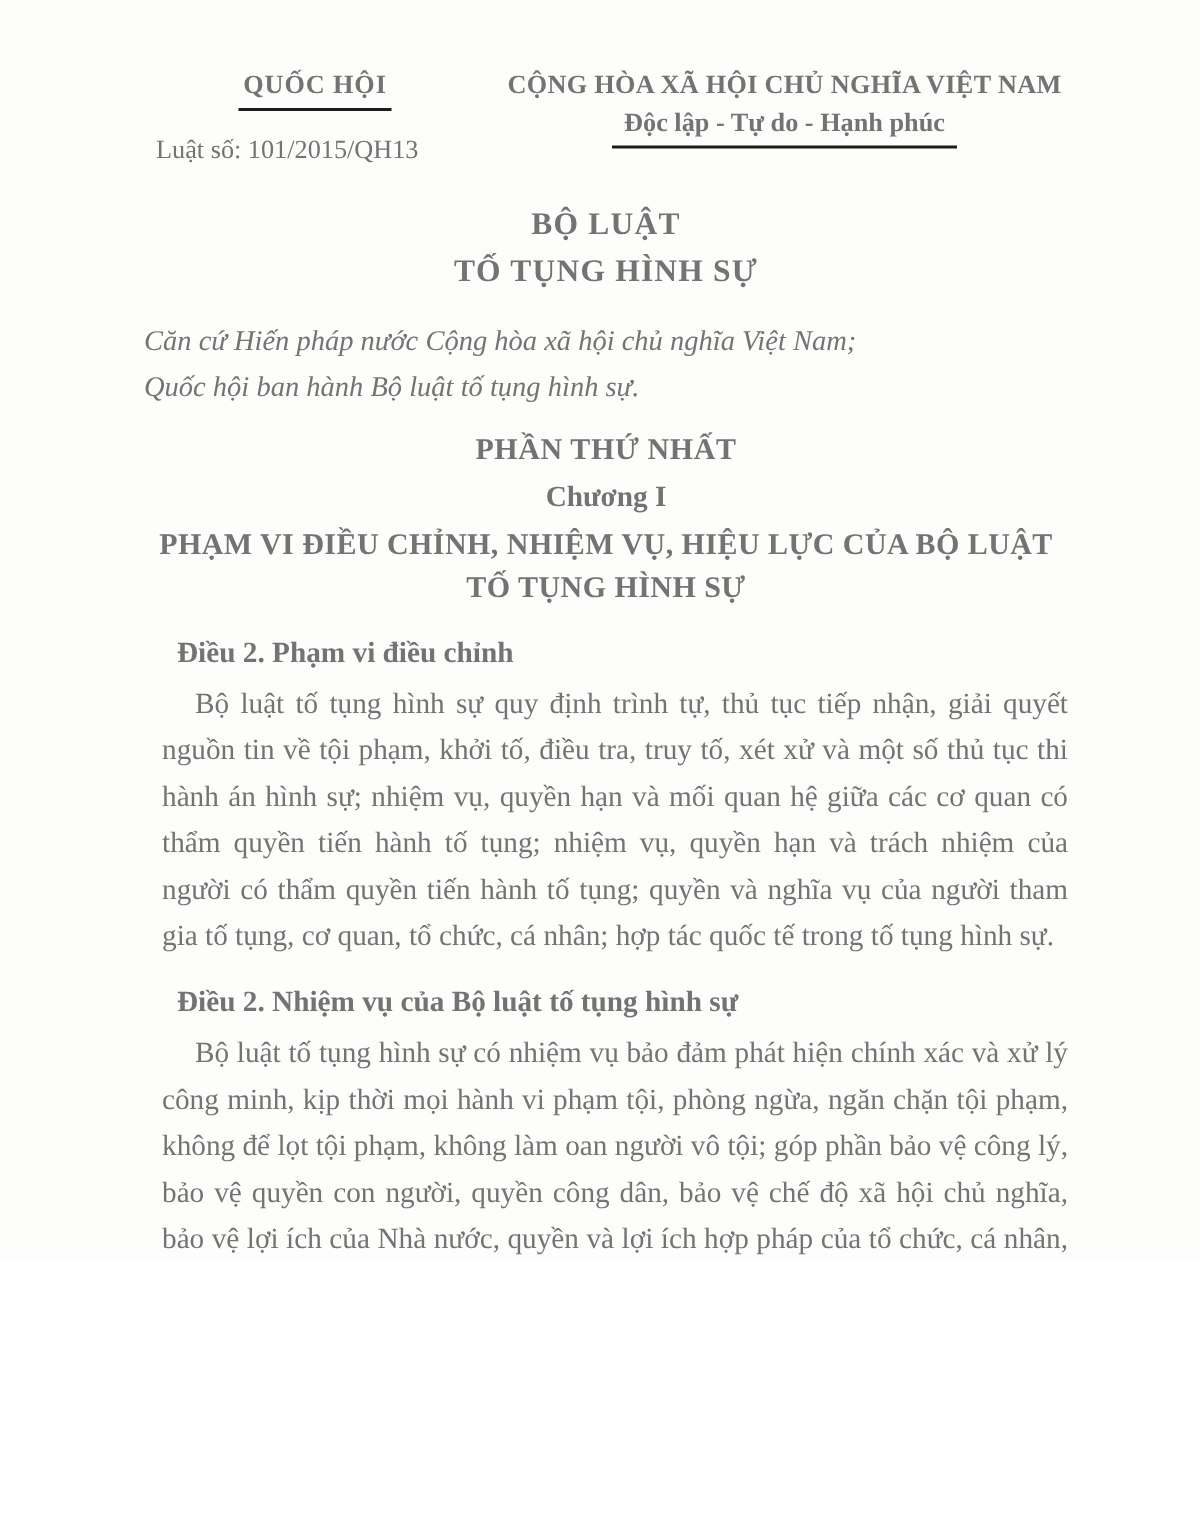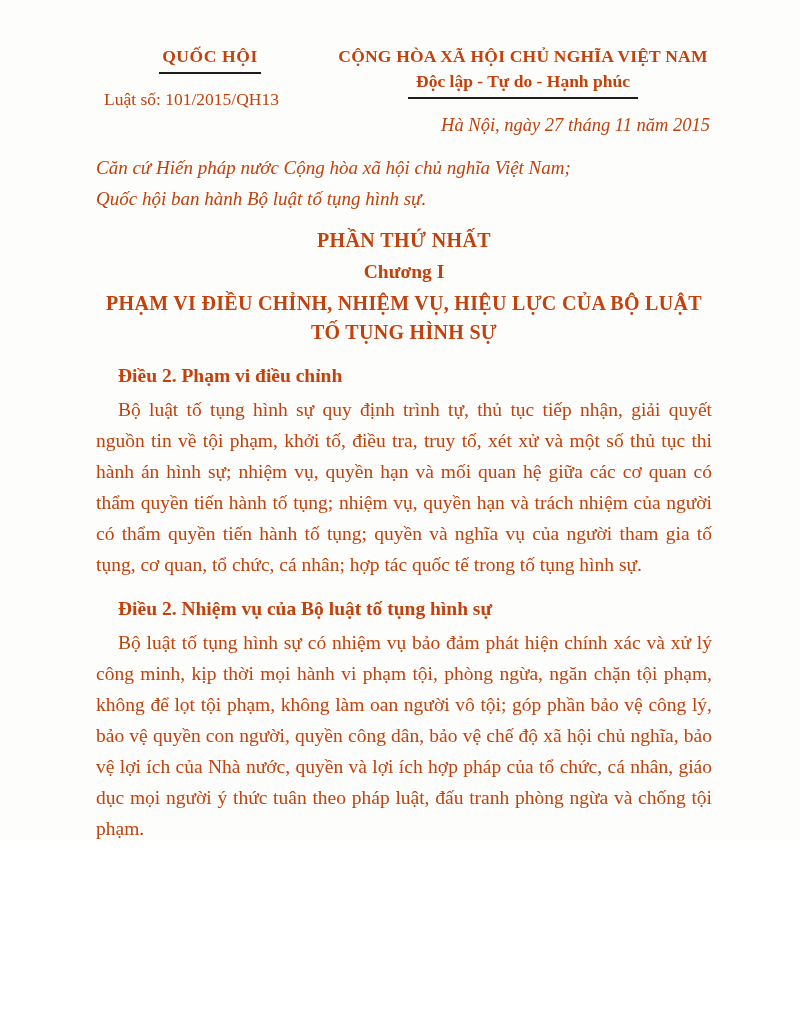--- a/index.html
+++ b/index.html
@@ -3,21 +3,21 @@
 <meta charset="utf-8">
 <style>
   * { margin:0; padding:0; box-sizing:border-box; }
   html,body { background:#ffffff; }
   .page {
     position:relative;
     width:800px;
     height:840px;
     margin:0 auto;
     background:#fdfdfb;
-    color:#c2410c;
+    color:#737373;
     font-family:"Liberation Serif","DejaVu Serif",serif;
     overflow:hidden;
   }
   .content { padding:46px 88px 0 96px; } 
 
   
   .doc-header { display:flex; align-items:flex-start; }
   .header-left { width:228px; text-align:center; }
   .issuer {
     display:inline-block;
@@ -89,20 +89,21 @@
     font-size:19.5px;
     line-height:26px;
     text-indent:22px;
   }
   .article-body {
     font-size:19.5px;
     line-height:31px;
     text-align:justify;
     text-indent:22px;
     margin-top:5px;
+    margin-left:12px;
   }
 
   
   .page-number {
     position:absolute;
     top:930px;
     right:92px;
     font-size:19px;
   }
 </style>
@@ -117,24 +118,27 @@
         <div>
           <span class="issuer">QUỐC HỘI</span>
         </div>
         <div class="law-number">Luật số: 101/2015/QH13</div>
       </div>
       <div class="header-right">
         <div class="national-title">CỘNG HÒA XÃ HỘI CHỦ NGHĨA VIỆT NAM</div>
         <div>
           <span class="motto">Độc lập - Tự do - Hạnh phúc</span>
         </div>
-        <div class="dateline">Hà Nội, ngày 27 tháng 11 năm 2015</div>
       </div>
     </header>
 
+    <div class="doc-title">
+      <div>BỘ LUẬT</div>
+      <div>TỐ TỤNG HÌNH SỰ</div>
+    </div>
 
     <div class="preamble">
       <div>Căn cứ Hiến pháp nước Cộng hòa xã hội chủ nghĩa Việt Nam;</div>
       <div>Quốc hội ban hành Bộ luật tố tụng hình sự.</div>
     </div>
 
     <div class="part-heading">
       <div class="part-label">PHẦN THỨ NHẤT</div>
       <div class="chapter-label">Chương I</div>
       <div class="chapter-title">PHẠM VI ĐIỀU CHỈNH, NHIỆM VỤ, HIỆU LỰC CỦA BỘ LUẬT TỐ TỤNG HÌNH SỰ</div>

